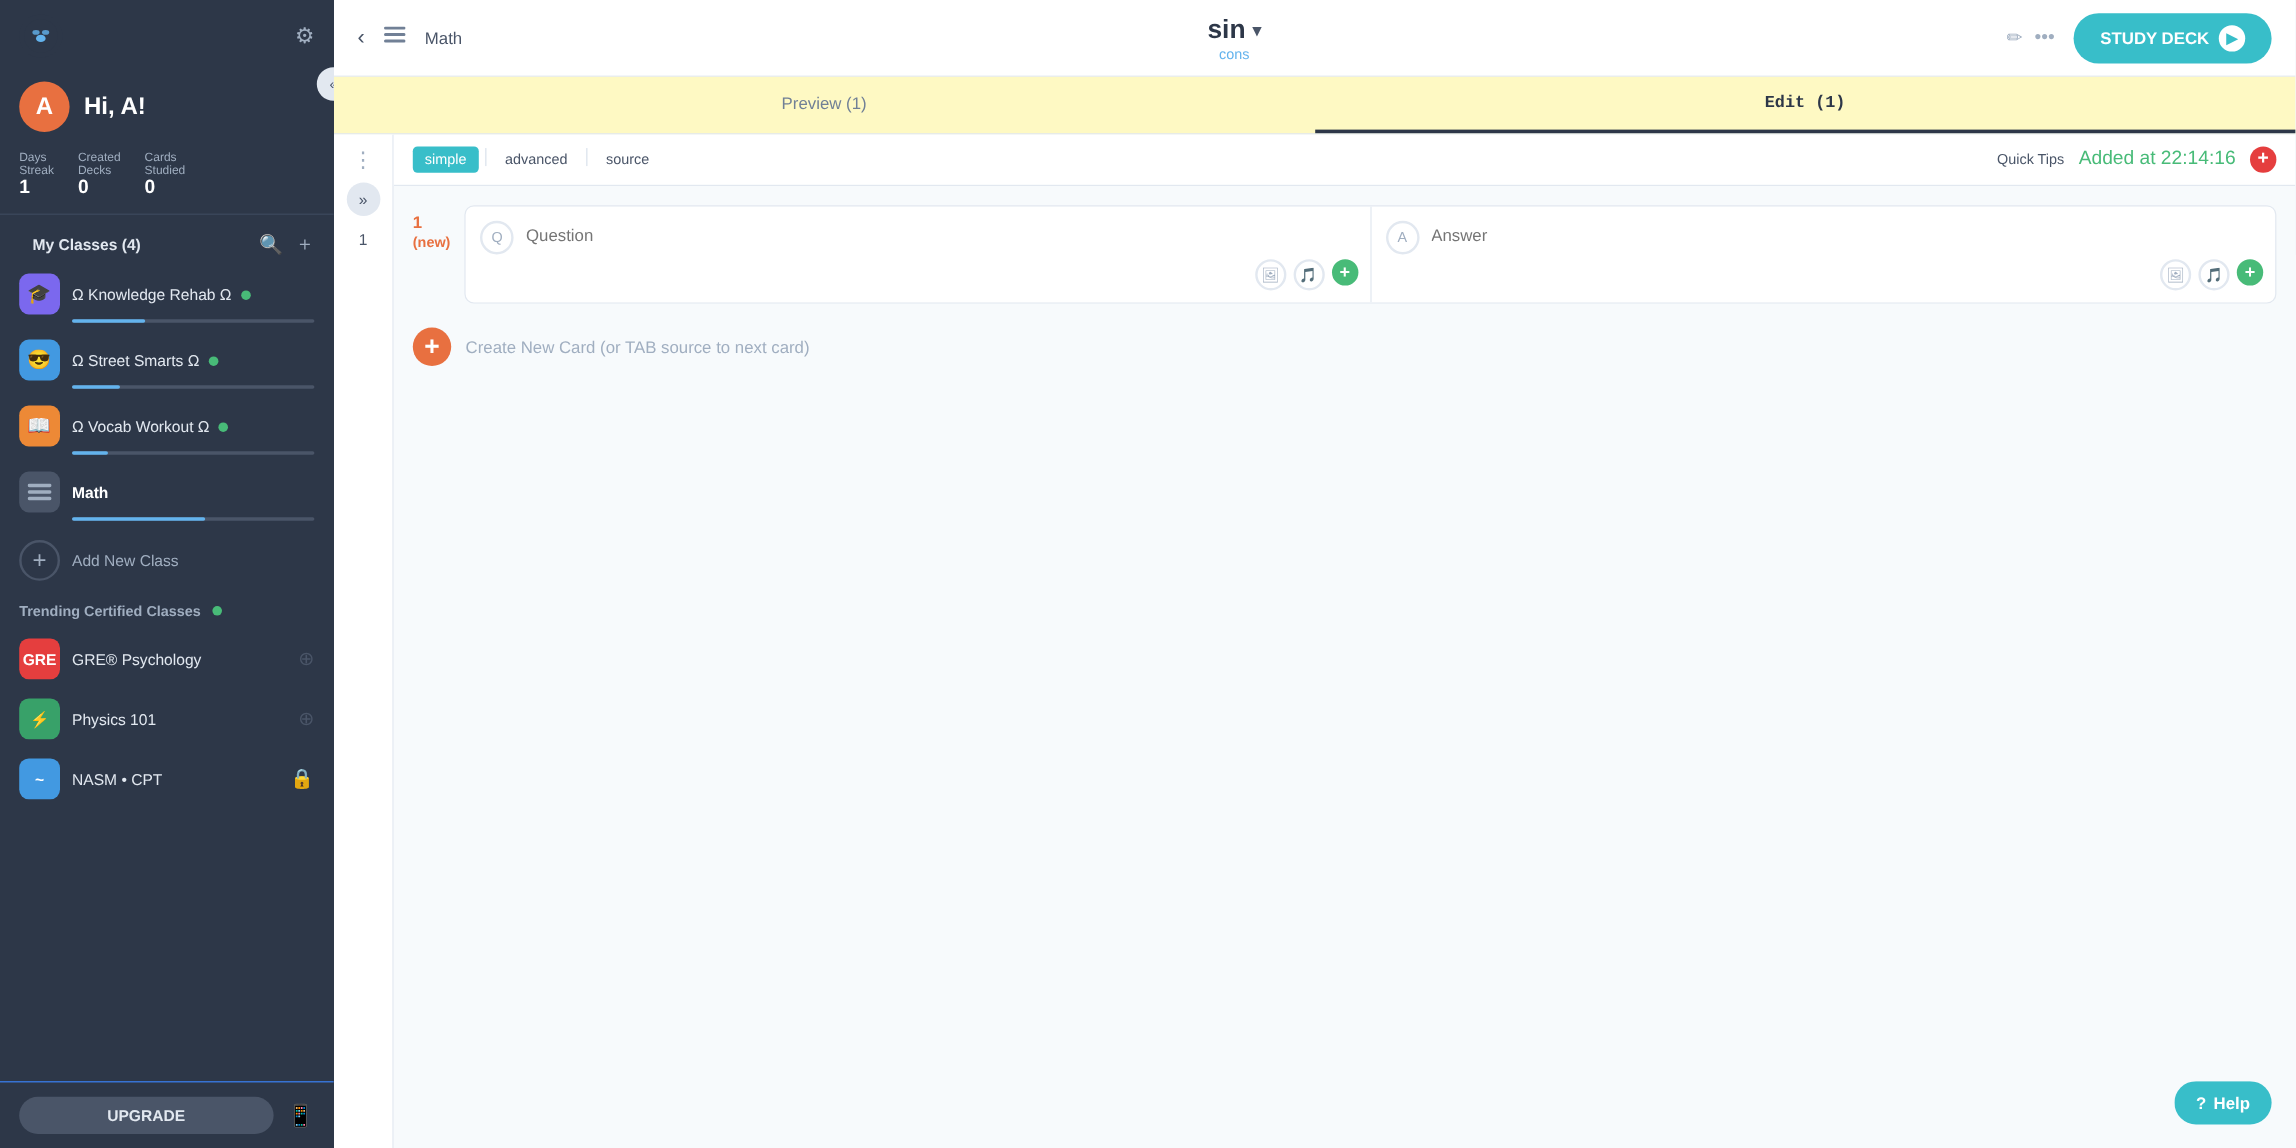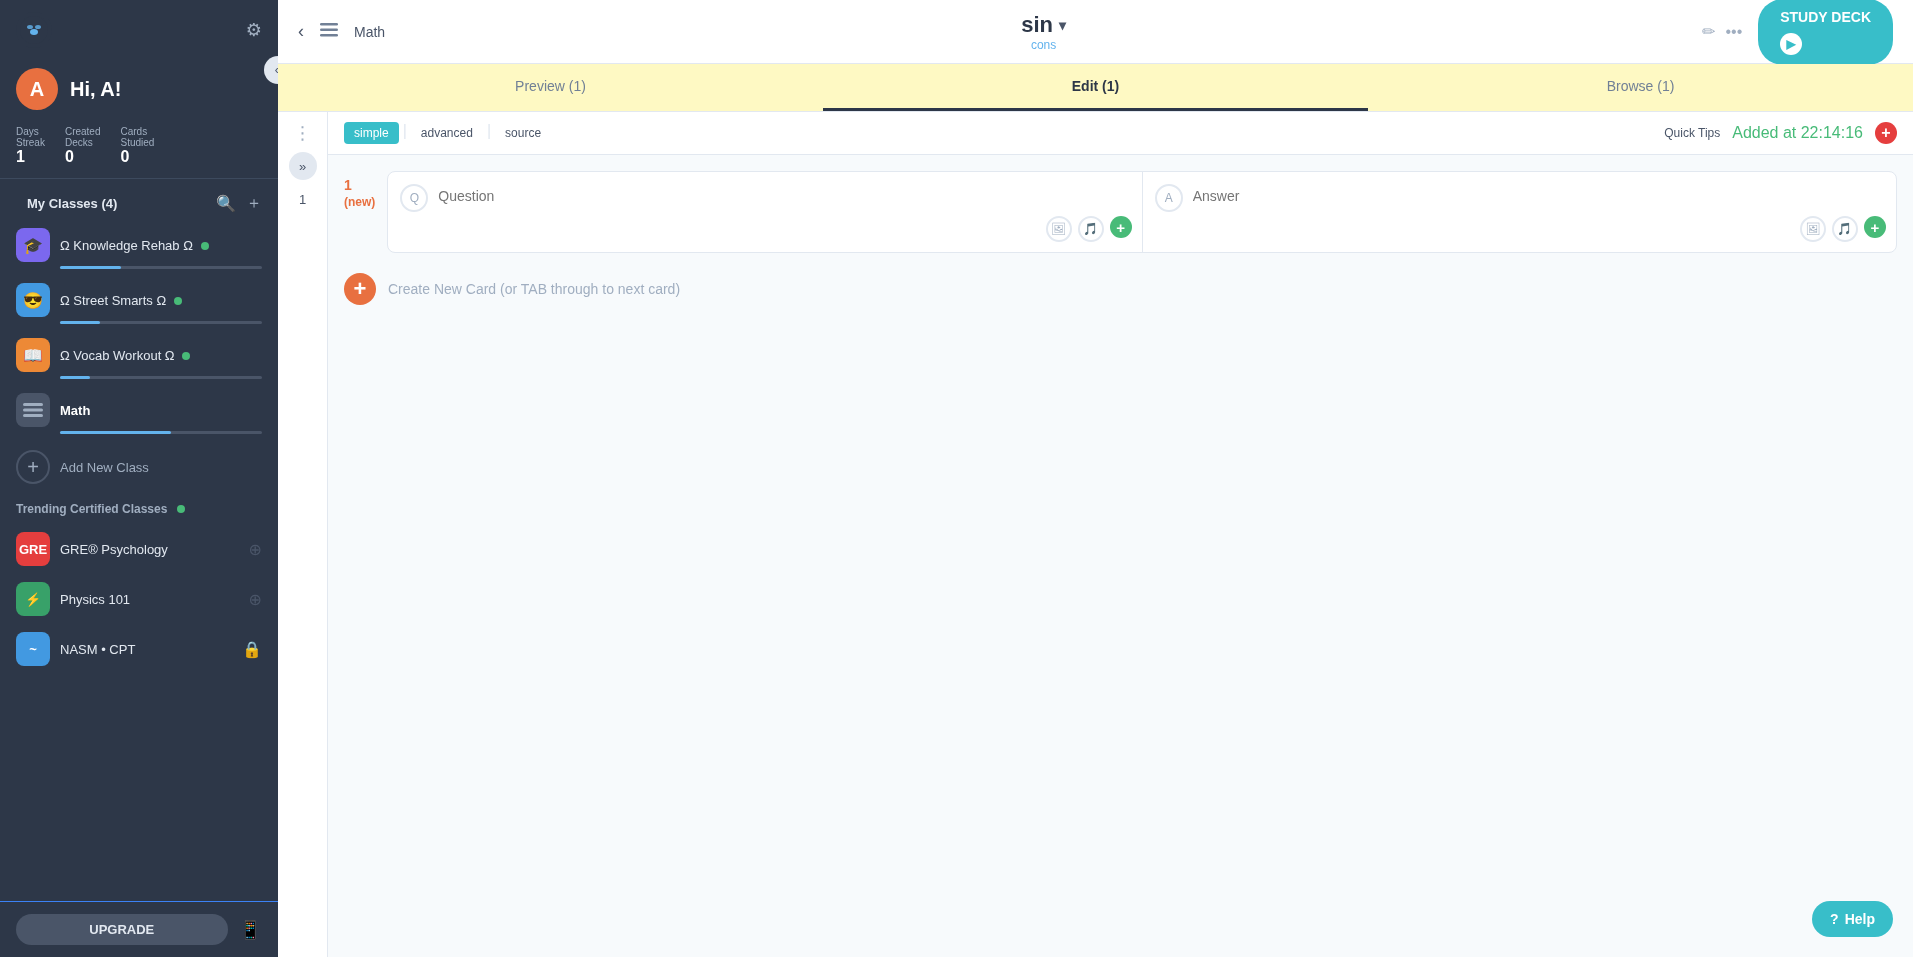--- a/index.html
+++ b/index.html
@@ -355,22 +355,22 @@
     .study-deck-btn {
       background: #38bec9;
       color: #fff;
       border: none;
       border-radius: 25px;
       padding: 10px 22px;
       font-size: 14px;
       font-weight: 600;
       cursor: pointer;
       display: flex;
+      align-items: center;
       gap: 8px;
-      flex-direction: column;
     }
 
     .study-play-icon {
       width: 22px;
       height: 22px;
       background: #fff;
       border-radius: 50%;
       display: flex;
       align-items: center;
       justify-content: center;
@@ -392,20 +392,21 @@
       font-size: 14px;
       color: #718096;
       cursor: pointer;
       border-bottom: 3px solid transparent;
     }
 
     .tab.active {
       color: #2d3748;
       border-bottom: 3px solid #2d3748;
       font-weight: 600;
+      font-family: Liberation Mono, monospace;
     }
 
     
     .content-area {
       flex: 1;
       display: flex;
       overflow: hidden;
       background: #f7fafc;
     }
 
@@ -851,21 +852,20 @@
 
     <button class="study-deck-btn">
       <span>STUDY DECK</span>
       <div class="study-play-icon">▶</div>
     </button>
   </div>
 
   <div class="tabs">
     <div class="tab">Preview (1)</div>
     <div class="tab active">Edit (1)</div>
-    <div class="tab">Browse (1)</div>
   </div>
 
   <div class="content-area">
 
     <div class="left-panel">
       <span class="dots-menu">⋮</span>
       <div class="expand-btn">»</div>
       <span style="font-size:13px; color:#4a5568; margin-top:4px;">1</span>
     </div>
 
@@ -914,21 +914,21 @@
               <div class="media-btn">🖼</div>
               <div class="media-btn">🎵</div>
               <div class="media-add">+</div>
             </div>
           </div>
         </div>
       </div>
 
       <div class="create-card-row">
         <div class="create-card-btn">+</div>
-        <span class="create-card-text">Create New Card (or TAB through to next card)</span>
+        <span class="create-card-text">Create New Card (or TAB source to next card)</span>
       </div>
     </div>
   </div>
 </div>
 
 <button class="help-btn">
   <span>?</span>
   <span>Help</span>
 </button>
 

